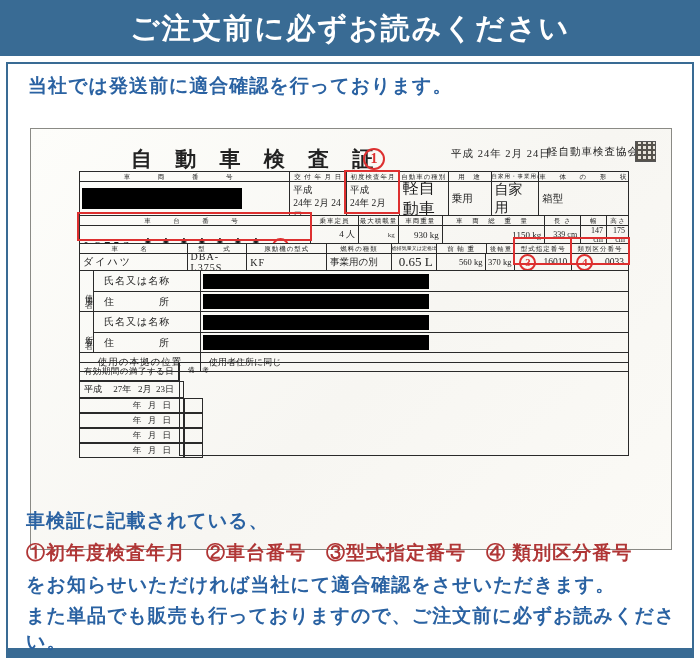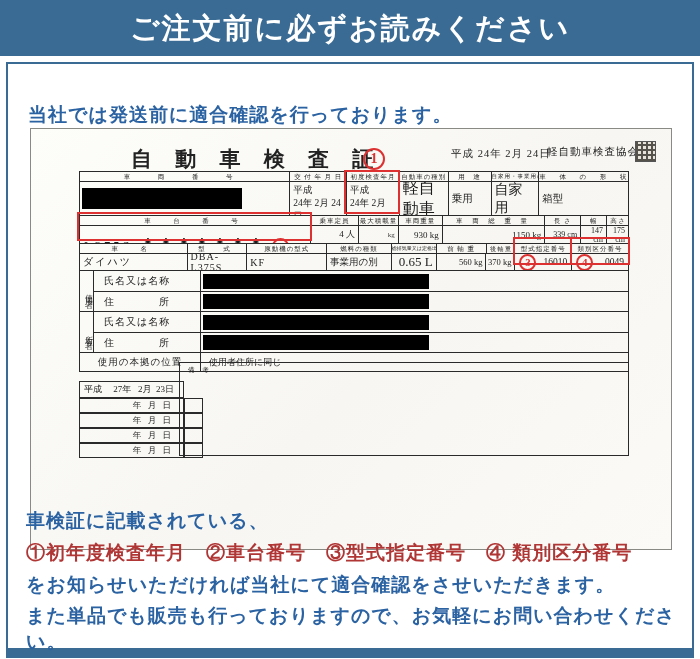--- a/index.html
+++ b/index.html
@@ -9,21 +9,21 @@
 
   
   #banner { position:absolute; left:0; top:0; width:700px; height:56px;
             background:#396b94; color:#fff; font-size:29px; font-weight:bold;
             letter-spacing:2px; text-align:center; line-height:56px; }
 
   
   #panel { position:absolute; left:6px; top:62px; width:688px; height:596px;
            background:#fff; border:2px solid #396b94; border-bottom-width:10px; }
 
-  #intro { position:absolute; left:28px; top:102px; font-size:19px; font-weight:bold;
+  #intro { position:absolute; left:28px; top:73px; font-size:19px; font-weight:bold;
            color:#2a62a2; letter-spacing:1px; }
 
   
   #cert { position:absolute; left:30px; top:128px; width:642px; height:422px;
           background:linear-gradient(135deg,#fdfdfa 0%,#f7f6f2 55%,#fbfaf6 100%);
           border:1px solid #8a8a85; font-family:"Liberation Serif", serif; color:#1c1c1c; }
 
   #cert-title { position:absolute; left:100px; top:16px; font-size:21px; font-weight:bold;
                 letter-spacing:9px; color:#222; }
   #cert-date  { position:absolute; left:420px; top:18px; font-size:10.5px; letter-spacing:1px; }
@@ -197,21 +197,21 @@
         <div class="vc b3v cell-center" style="width:65px;font-size:9.5px"><div class="pad">事業用の別</div></div>
         <div class="vc b3v right cell-center" style="width:45px;justify-content:flex-end;font-size:13px">0.65 L</div>
         <div class="vc b3v right cell-center" style="width:50px;justify-content:flex-end;font-size:8.5px">560 kg</div>
         <div class="vc b3v right cell-center" style="width:29px;justify-content:flex-end;font-size:8.5px">370 kg</div>
         <div class="vc b3v redcell" style="width:57px">
           <span class="circ c-md">3</span>
           <span class="num">16010</span>
         </div>
         <div class="vc b3v redcell" style="width:57px">
           <span class="circ c-md">4</span>
-          <span class="num">0049</span>
+          <span class="num">0033</span>
         </div>
       </div>
     </div>
 
     <div class="pgroup">
       <div class="pvert">使用者</div>
       <div class="pright">
         <div class="prow">
           <div class="plabel">氏名又は名称</div>
           <div class="pcontent">
@@ -244,20 +244,21 @@
         </div>
       </div>
     </div>
 
     <div class="hrow2">
       <div class="l">使用の本拠の位置</div>
       <div class="r">使用者住所に同じ</div>
     </div>
   </div>
 
+  <div id="expiry-label" class="smbox">有効期間の満了する日</div>
   <div id="biko" class="smbox">
       <span class="t">備 考</span>
     </div>
   <div id="expiry-date" class="smbox">平成     27年   2月  23日</div>
 
   <div class="smbox ymd" style="top:269px">年   月   日</div>
   <div class="ymd-cell" style="top:269px"></div>
   <div class="smbox ymd" style="top:284px">年   月   日</div>
   <div class="ymd-cell" style="top:284px"></div>
   <div class="smbox ymd" style="top:299px">年   月   日</div>
@@ -267,13 +268,13 @@
 
   <div class="redbox" style="left:313px; top:41px; width:56px; height:44px;"></div>
   <div class="redbox" style="left:46px; top:83px; width:235px; height:29px;"></div>
   <div class="redbox" style="left:482px; top:108px; width:59px; height:28px;"></div>
   <div class="redbox" style="left:539px; top:108px; width:60px; height:28px;"></div>
 </div>
 
 <div class="ftr blue" style="top:508px">車検証に記載されている、</div>
 <div class="ftr redtx" style="top:540px">①初年度検査年月　②車台番号　③型式指定番号　④ 類別区分番号</div>
 <div class="ftr blue" style="top:572px">をお知らせいただければ当社にて適合確認をさせいただきます。</div>
-<div class="ftr blue" style="top:603px">また単品でも販売も行っておりますので、お気軽にお問い合わせください。</div>
+<div class="ftr blue" style="top:603px">また単品でも販売も行っておりますので、ご注文前に必ずお読みください。</div>
 
 </body></html>

